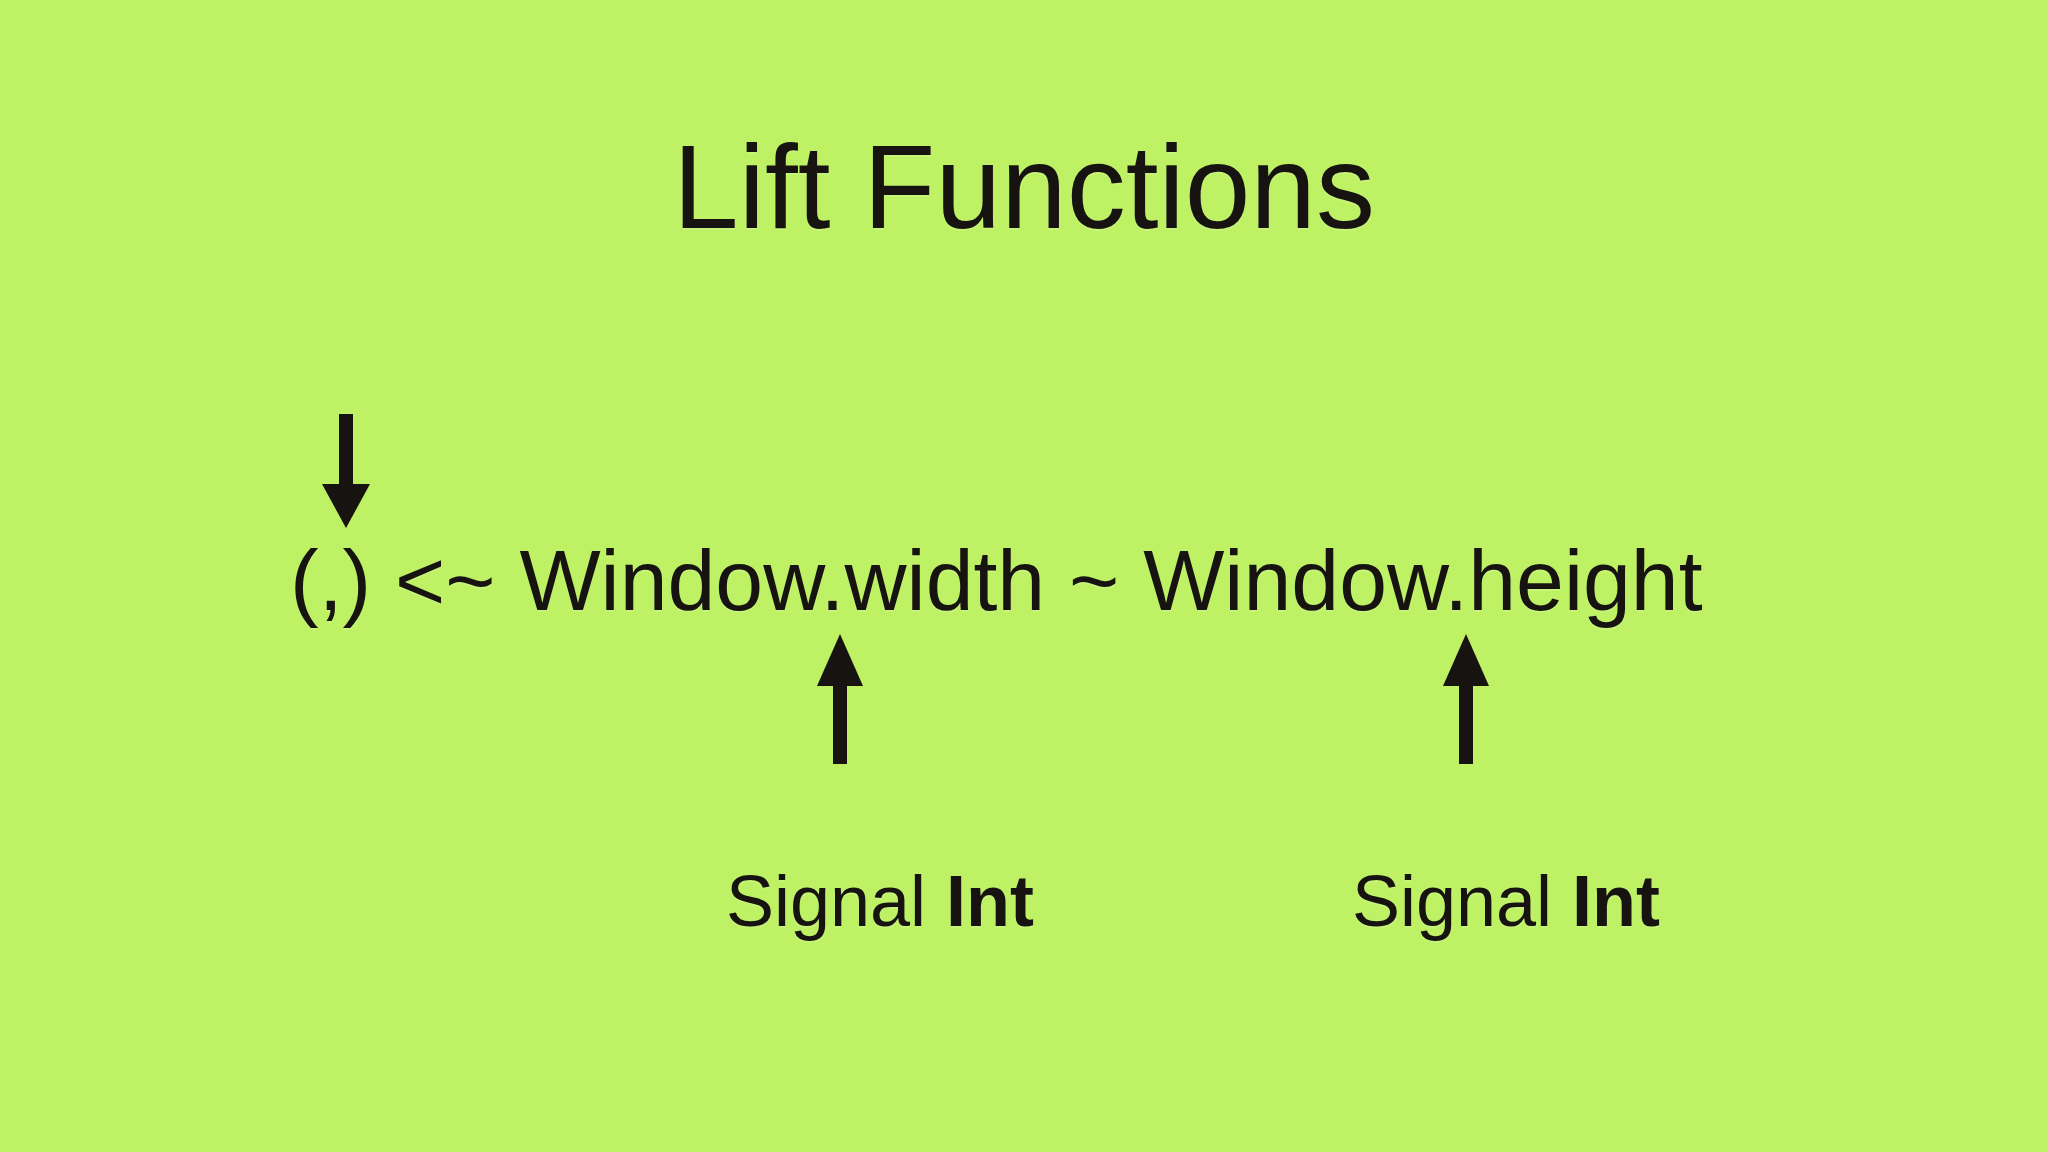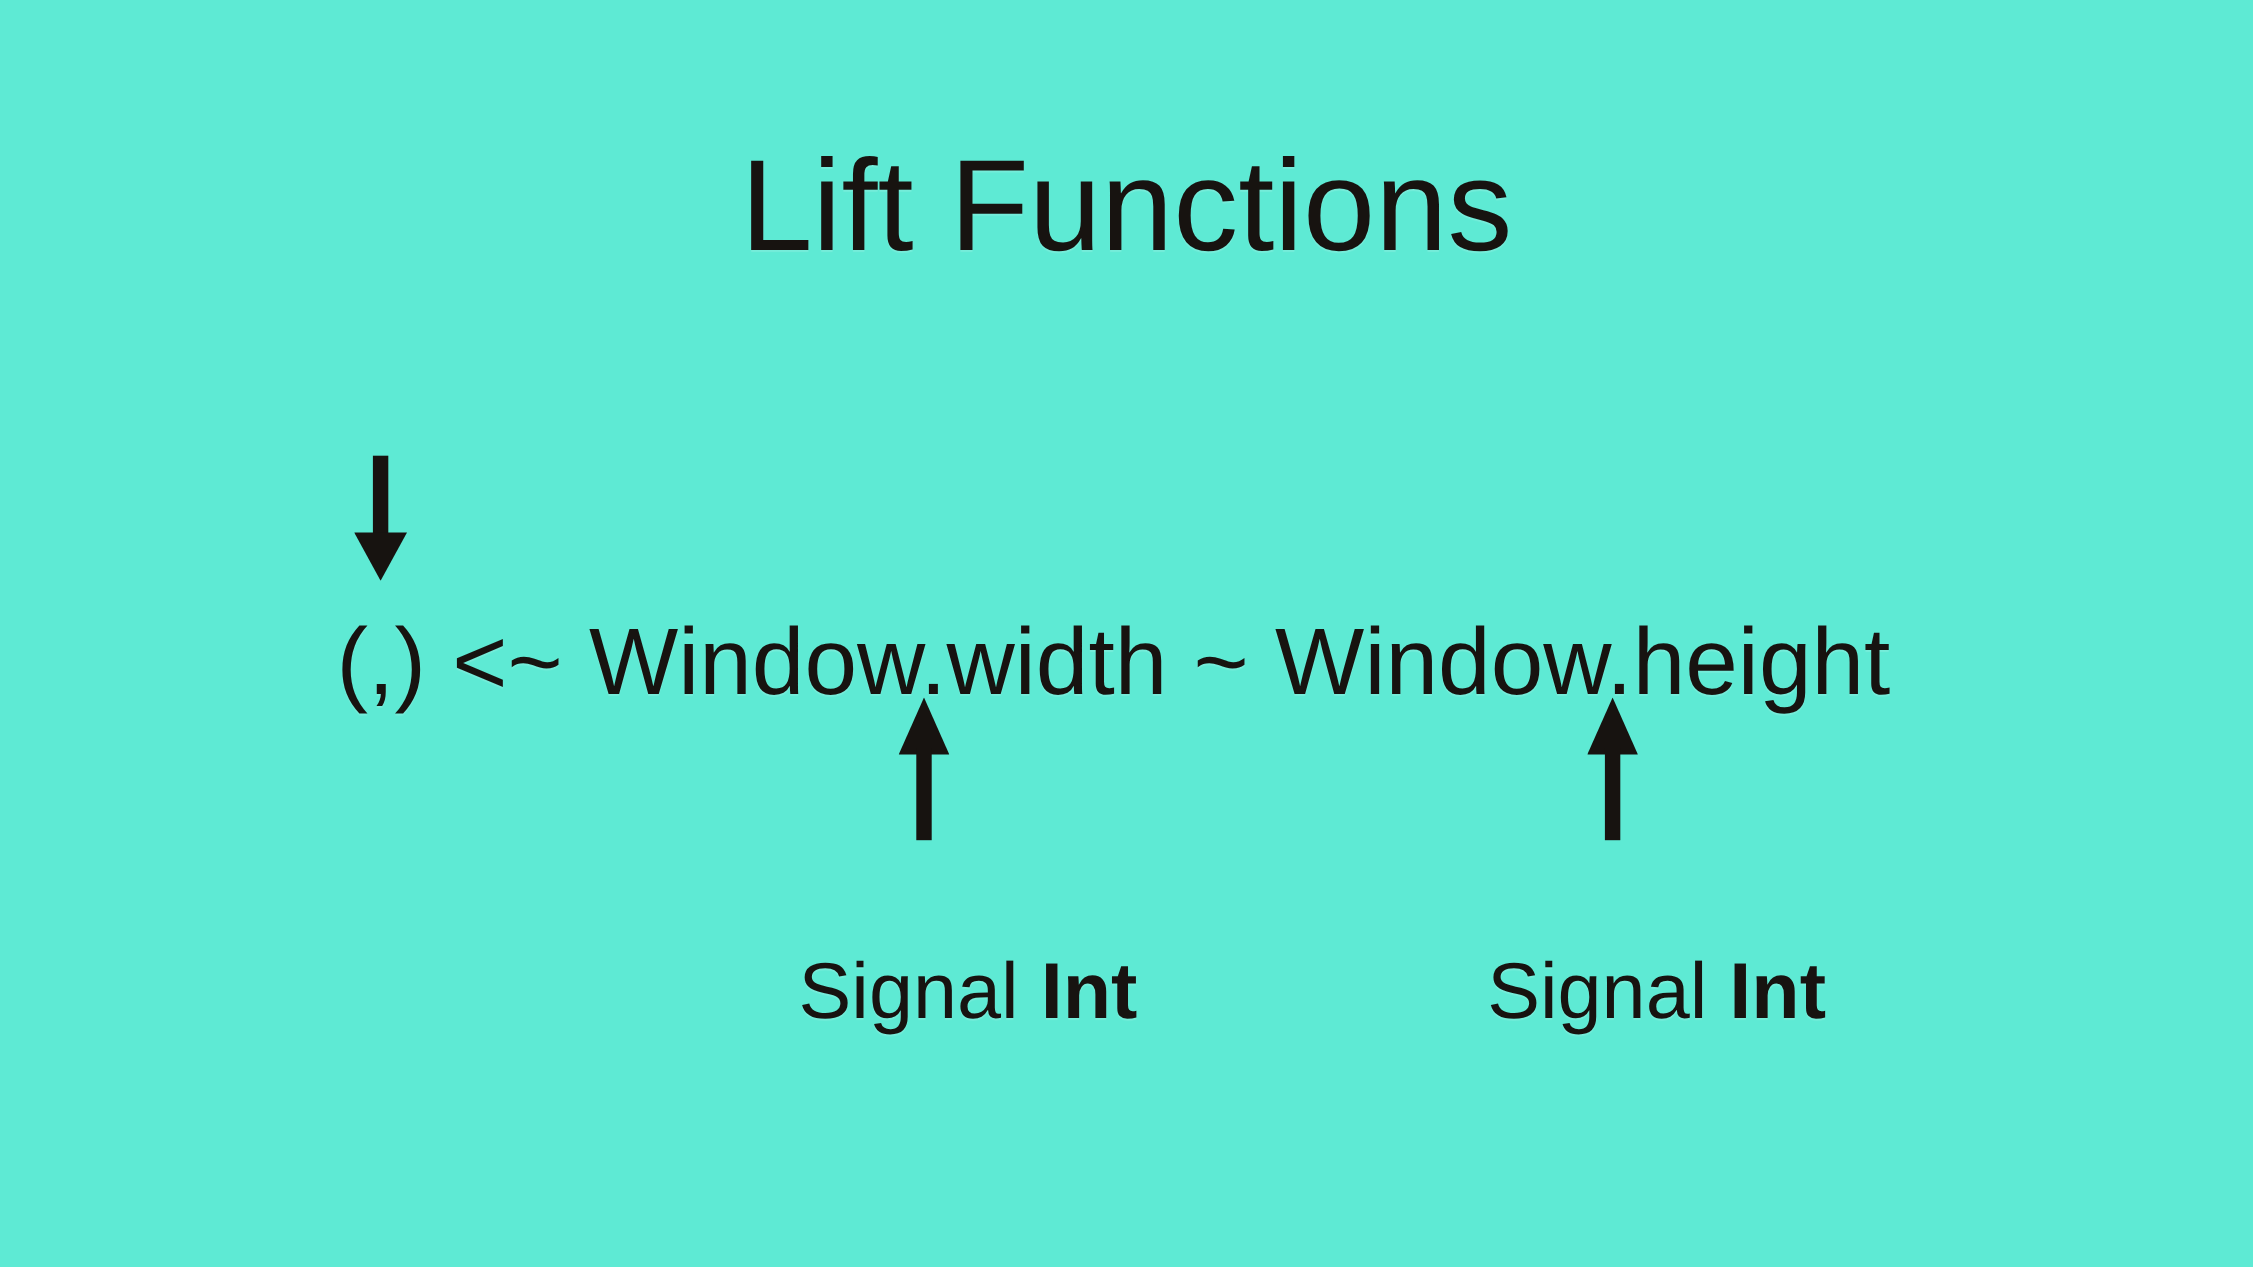--- a/index.html
+++ b/index.html
@@ -35,21 +35,21 @@
     position: absolute;
     font-size: 86px;
     font-weight: 400;
     line-height: 1.15;
     white-space: pre;
     text-shadow: 0 2px 1px rgba(255,255,255,0.15);
   }
   .textline span { white-space: pre; }
 
   .sig   { top: 307px; left: 300px; }
-  .expr  { top: 531px; left: 306px; margin-top: 22px; }
+  .expr  { top: 531px; left: 290px; }
 
   .b { font-weight: 700; }
 
   .arrow {
     position: absolute;
     display: block;
     color: inherit;
   }
   .arrow-down { top: 414px; left: 322px; }
   .arrow-up-left  { top: 634px; left: 817px; }
@@ -64,21 +64,21 @@
     white-space: pre;
     transform: translateX(-50%);
     text-shadow: 0 2px 1px rgba(255,255,255,0.15);
   }
   .signal-left  { left: 840px; }
   .signal-right { left: 1466px; }
 </style>
 </head>
 <body>
 
-<div class="slide" style="background: #5eead4; color: rgb(23, 19, 16);">
+<div class="slide" style="background: #bef264; color: rgb(23, 19, 16);">
 
   <h1 class="title">Lift Functions</h1>
 
 
   <svg class="arrow arrow-down" width="48" height="114" viewBox="0 0 48 114" aria-hidden="true">
     <rect x="17" y="0" width="14" height="76" fill="currentColor"></rect>
     <polygon points="0,70 48,70 24,114" fill="currentColor"></polygon>
   </svg>
 
   <div class="textline expr">(,) &lt;~ Window.width ~ Window.height</div>

